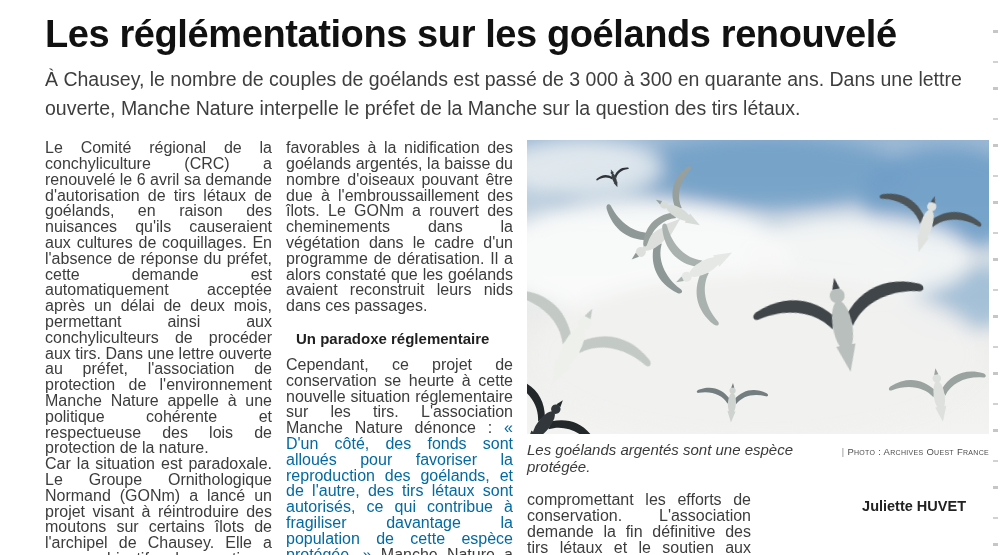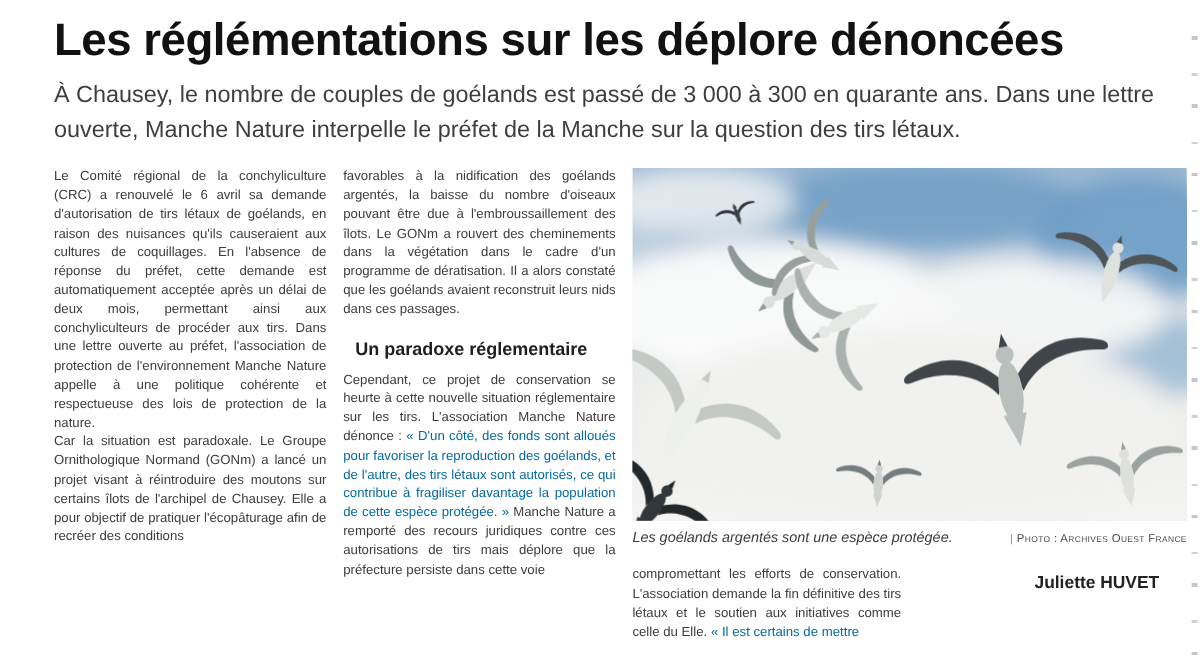--- a/index.html
+++ b/index.html
@@ -24,41 +24,41 @@
     margin-top:9px; width:932px;
     font-size:19.5px; line-height:1.5; color:#3e3e3e;
   }
 
   
   .columns { display:flex; gap:14px; margin-top:17px; align-items:flex-start; }
   .col-body { width:227px; flex:0 0 227px; }
   .right-col { width:462px; flex:0 0 462px; }
 
   .body-text {
-    font-size:11px; line-height:15.8px; color:#3c3c3c;
+    font-size:16px; line-height:15.8px; color:#3c3c3c;
     text-align:justify; text-justify:inter-word;
     hyphens:auto; -webkit-hyphens:auto;
   }
   .body-text strong { font-weight:400; color:#0369a1; }
 
   .crosshead {
     font-size:15px; font-weight:700; color:#1f1f1f;
     text-align:left; line-height:19px;
     margin:15px 10px 9px 10px;
   }
 
   
   figure.photo { width:462px; height:294px; overflow:hidden; background:#e9edef; }
   figure.photo svg { display:block; }
 
   .caption-row {
     display:flex; justify-content:space-between; align-items:baseline;
     width:462px; margin-top:7px;
   }
-  .caption { font-style:italic; font-size:12px; color:#3a3a3a; }
+  .caption { font-style:italic; font-size:15px; color:#3a3a3a; }
   .credit { font-size:9.5px; color:#4c4c4c; letter-spacing:0.3px; font-variant:small-caps; white-space:nowrap; }
   .credit-bar { color:#8a8a8a; font-variant:normal; font-size:9px; margin-right:3px; }
 
   .bottom-cols { display:flex; gap:13px; margin-top:17px; }
   .bottom-cols .bcol { width:224px; flex:0 0 224px; }
 
   .byline {
     margin-top:6px; padding-right:22px;
     text-align:right; font-weight:700; font-size:14.5px; color:#222222;
   }
@@ -76,21 +76,21 @@
     opacity:0.8;
   }
 </style>
 </head>
 <body>
 
 <div class="page">
   <div class="inner">
 
     <header>
-      <h1 class="headline">Les réglémentations sur les déplore dénoncées</h1>
+      <h1 class="headline">Les réglémentations sur les goélands renouvelé</h1>
       <p class="standfirst">À Chausey, le nombre de couples de goélands est passé de 3 000 à 300 en quarante ans. Dans une lettre ouverte, Manche Nature interpelle le préfet de la Manche sur la question des tirs létaux.</p>
     </header>
 
     <div class="columns">
 
       <div class="col-body">
         <p class="body-text">Le Comité régional de la conchyliculture (CRC) a renouvelé le 6 avril sa demande d'autorisation de tirs létaux de goélands, en raison des nuisances qu'ils causeraient aux cultures de coquillages. En l'absence de réponse du préfet, cette demande est automatiquement acceptée après un délai de deux mois, permettant ainsi aux conchyliculteurs de procéder aux tirs. Dans une lettre ouverte au préfet, l'association de protection de l'environnement Manche Nature appelle à une politique cohérente et respectueuse des lois de protection de la nature.</p>
         <p class="body-text">Car la situation est paradoxale. Le Groupe Ornithologique Normand (GONm) a lancé un projet visant à réintroduire des moutons sur certains îlots de l'archipel de Chausey. Elle a pour objectif de pratiquer l'écopâturage afin de recréer des conditions</p>
       </div>
 

